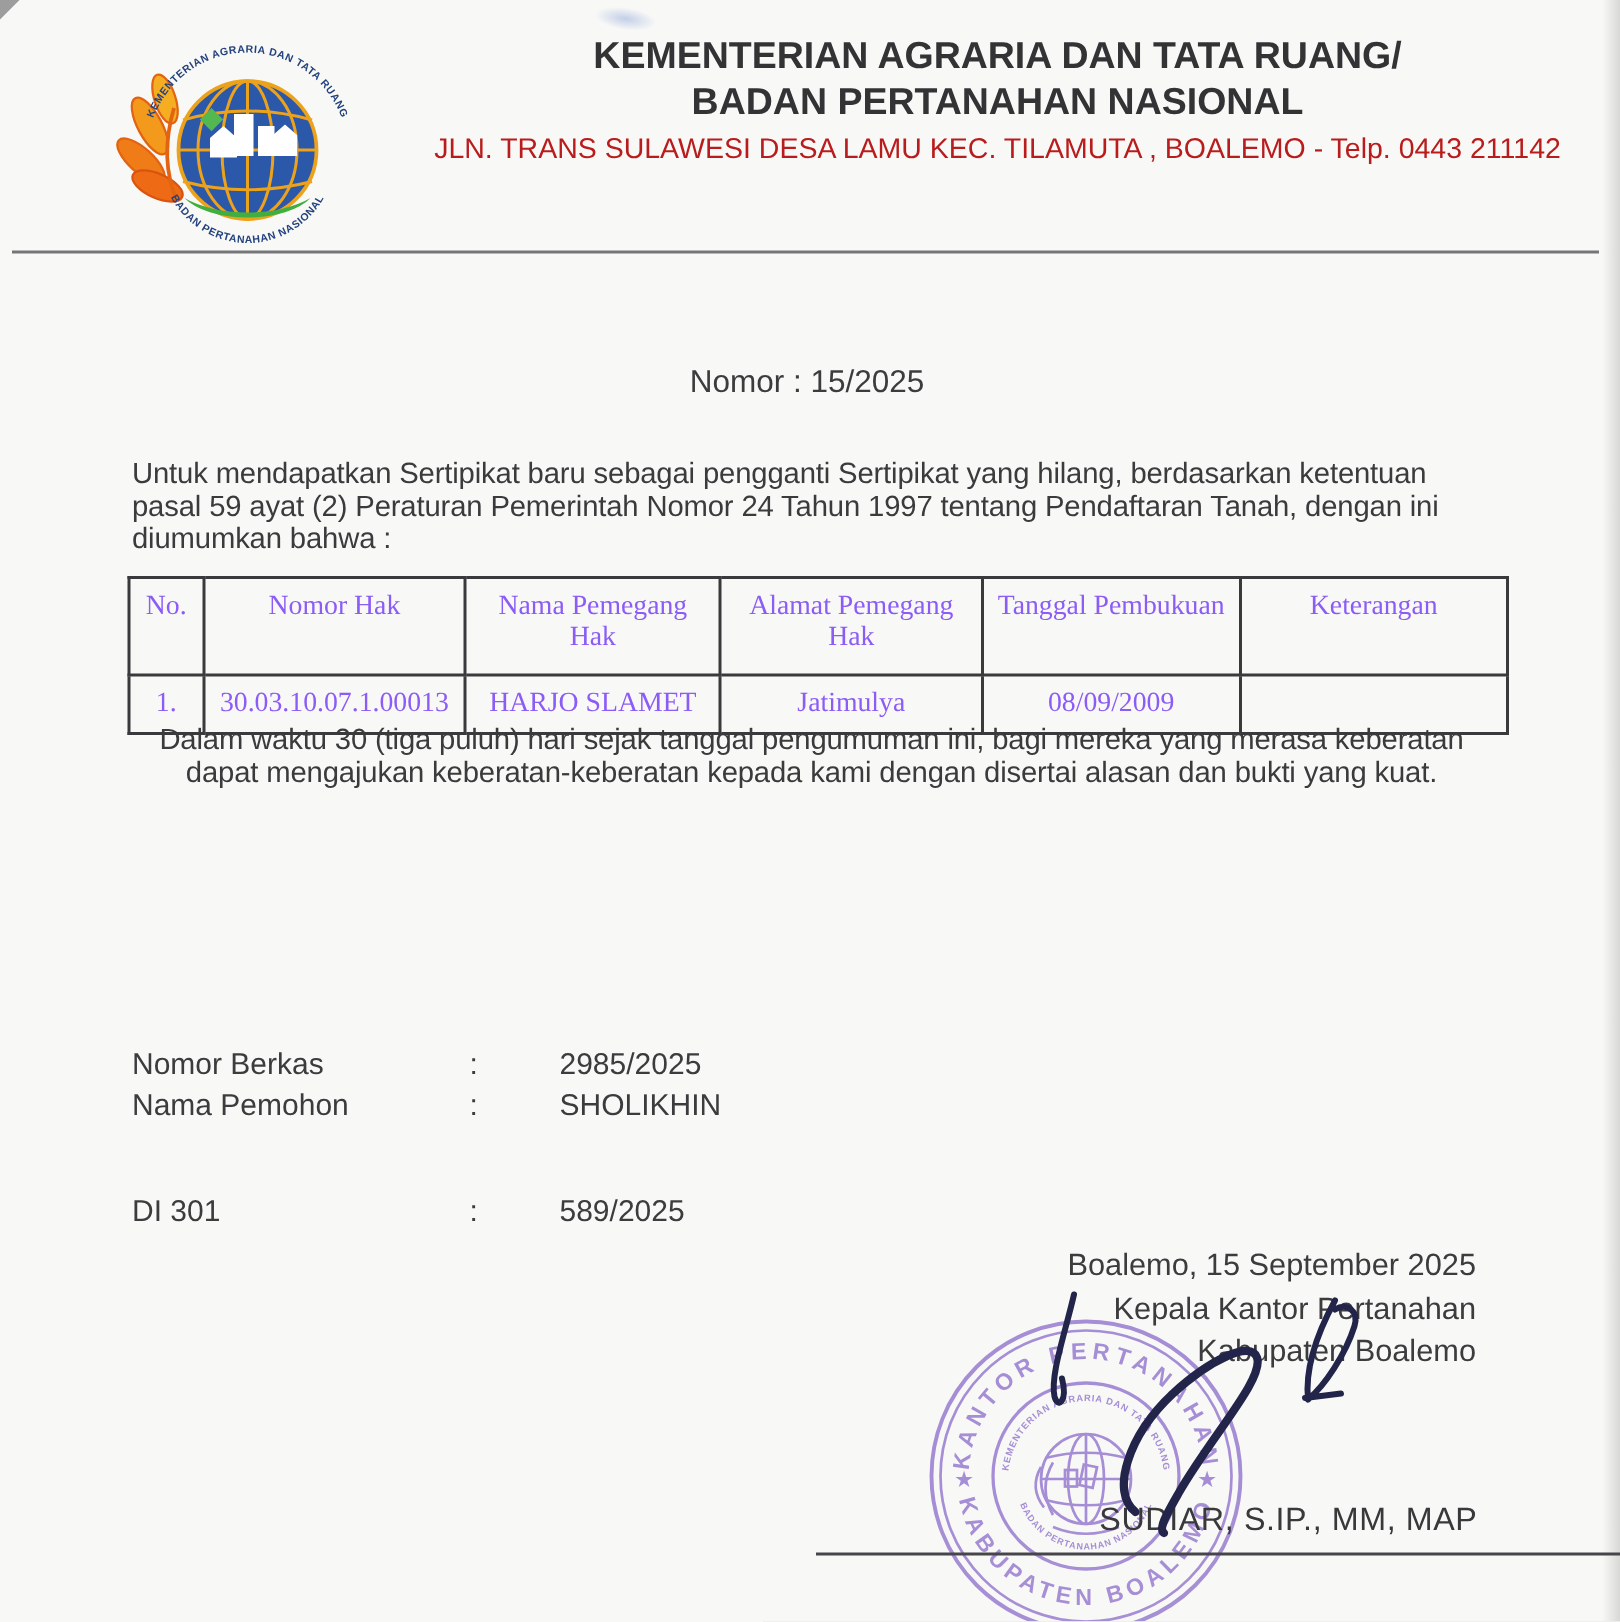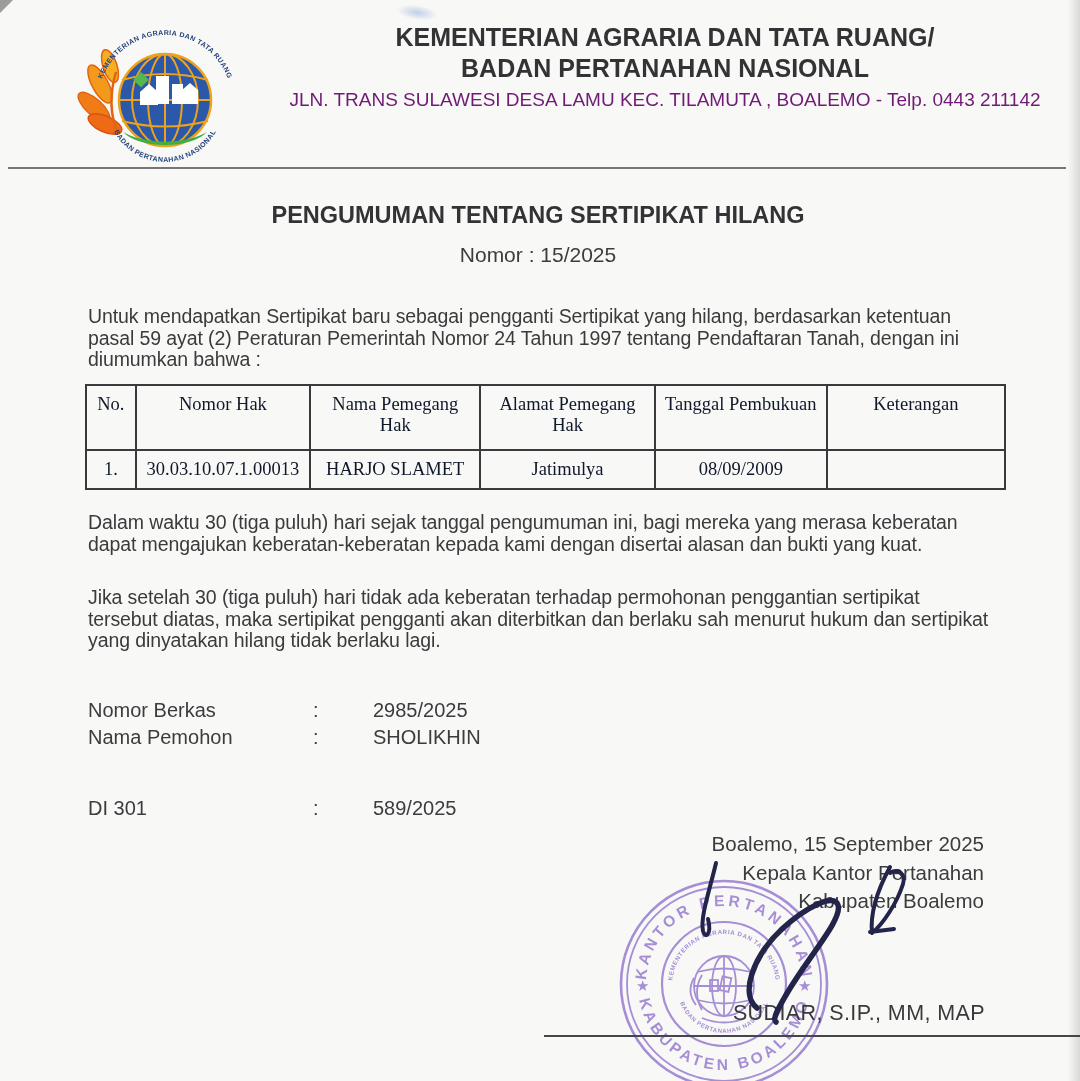--- a/index.html
+++ b/index.html
@@ -3,35 +3,35 @@
 <meta charset="utf-8">
 <style>
   html,body{margin:0;padding:0;background:#e9e9e7;}
   #page{position:relative;width:1080px;height:1081px;background:#f8f8f6;overflow:hidden;
         font-family:"Liberation Sans",sans-serif;color:#3c3c3e;}
   .abs{position:absolute;}
 
   
   .hdr-text{left:262px;top:22px;width:806px;text-align:center;}
   .hdr-line{font-weight:bold;font-size:25px;line-height:31px;color:#333336;}
-  .hdr-addr{font-size:19px;line-height:29px;margin-top:1px;color:#701a75;}
+  .hdr-addr{font-size:19px;line-height:29px;margin-top:1px;color:#b91c1c;}
   .hdr-rule{left:8px;top:167px;width:1058px;height:2px;background:#55555a;opacity:.8;}
 
   
   .doc-title{left:0;top:202px;width:1076px;text-align:center;font-weight:bold;font-size:23.5px;color:#333336;}
   .doc-number{left:0;top:243px;width:1076px;text-align:center;font-size:21px;}
 
   
   .para{left:88px;width:906px;font-size:19.5px;line-height:21.5px;letter-spacing:-0.1px;color:#3b3b3d;}
-  .p1{top:306px;} .p2{top:512px;} .p3{top:587px;}
+  .p1{top:306px;} .p2{top:483px;text-align:center;} .p3{top:587px;}
 
   
   .tbl-wrap{left:85px;top:384px;width:921px;}
   table.doc{border-collapse:collapse;width:100%;font-family:"Liberation Serif",serif;
-            font-size:18.5px;color:#0f172a;table-layout:fixed;}
+            font-size:18.5px;color:#8b5cf6;table-layout:fixed;}
   table.doc th,table.doc td{border:2px solid #3a3a3c;text-align:center;padding:0 4px;}
   table.doc th{height:55px;vertical-align:top;padding-top:8px;font-weight:normal;line-height:21px;}
   table.doc td{height:37px;vertical-align:middle;}
   .c-no{width:5.4%;} .c-hak{width:19%;} .c-nama{width:18.5%;}
   .c-alamat{width:19%;} .c-tgl{width:18.7%;} .c-ket{width:19.4%;}
   td.cell-nama{text-align:left;padding-left:10px;}
 
   
   .detail-row{left:88px;font-size:20px;white-space:nowrap;}
   .d1{top:699px;} .d2{top:726px;} .d3{top:753px;margin-top:44px;}
@@ -103,21 +103,20 @@
     </text>
   </svg>
 
   <div class="abs hdr-text">
     <div class="hdr-line">KEMENTERIAN AGRARIA DAN TATA RUANG/</div>
     <div class="hdr-line">BADAN PERTANAHAN NASIONAL</div>
     <div class="hdr-addr">JLN. TRANS SULAWESI DESA LAMU KEC. TILAMUTA , BOALEMO - Telp. 0443 211142</div>
   </div>
   <div class="abs hdr-rule"></div>
 
-  <div class="abs doc-title">PENGUMUMAN TENTANG SERTIPIKAT HILANG</div>
   <div class="abs doc-number">Nomor : 15/2025</div>
 
   <div class="abs para p1">Untuk mendapatkan Sertipikat baru sebagai pengganti Sertipikat yang hilang, berdasarkan ketentuan pasal 59 ayat (2) Peraturan Pemerintah Nomor 24 Tahun 1997 tentang Pendaftaran Tanah, dengan ini diumumkan bahwa :</div>
 
   <div class="abs tbl-wrap">
     <table class="doc">
       <colgroup>
         <col class="c-no">
           <col class="c-hak">
           <col class="c-nama">
@@ -140,21 +139,20 @@
         <td class="cell-nama">HARJO SLAMET</td>
         <td>Jatimulya</td>
         <td>08/09/2009</td>
         <td></td>
       </tr>
     </tbody>
       </table>
   </div>
 
   <div class="abs para p2">Dalam waktu 30 (tiga puluh) hari sejak tanggal pengumuman ini, bagi mereka yang merasa keberatan dapat mengajukan keberatan-keberatan kepada kami dengan disertai alasan dan bukti yang kuat.</div>
-  <div class="abs para p3">Jika setelah 30 (tiga puluh) hari tidak ada keberatan terhadap permohonan penggantian sertipikat tersebut diatas, maka sertipikat pengganti akan diterbitkan dan berlaku sah menurut hukum dan sertipikat yang dinyatakan hilang tidak berlaku lagi.</div>
 
   <div class="abs detail-row d1">
     <span class="d-label">Nomor Berkas</span><span class="d-sep">:</span><span>2985/2025</span>
   </div>
   <div class="abs detail-row d2">
     <span class="d-label">Nama Pemohon</span><span class="d-sep">:</span><span>SHOLIKHIN</span>
   </div>
   <div class="abs detail-row d3">
     <span class="d-label">DI 301</span><span class="d-sep">:</span><span>589/2025</span>
   </div>

